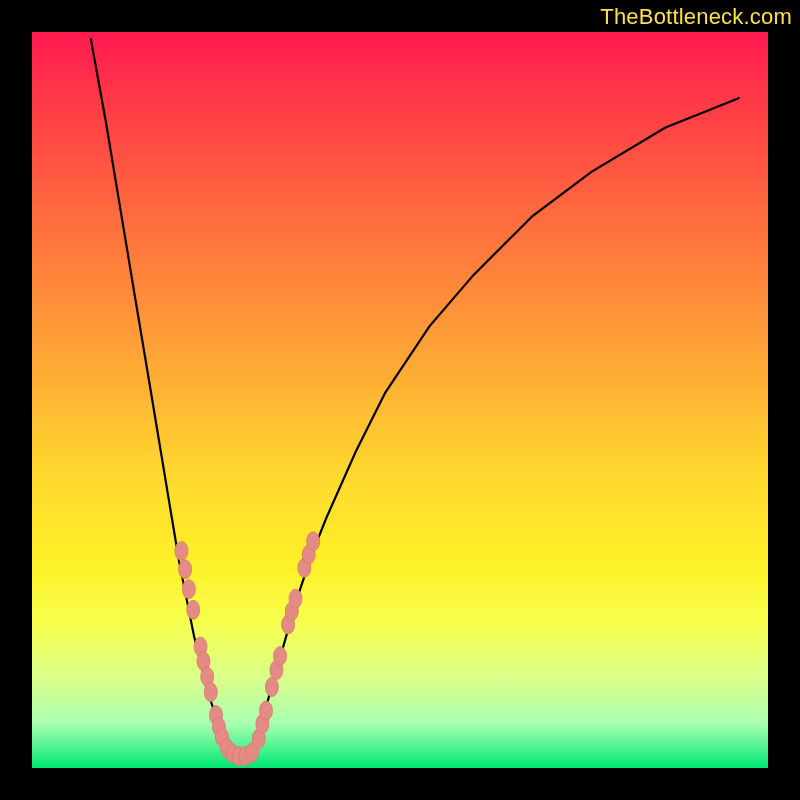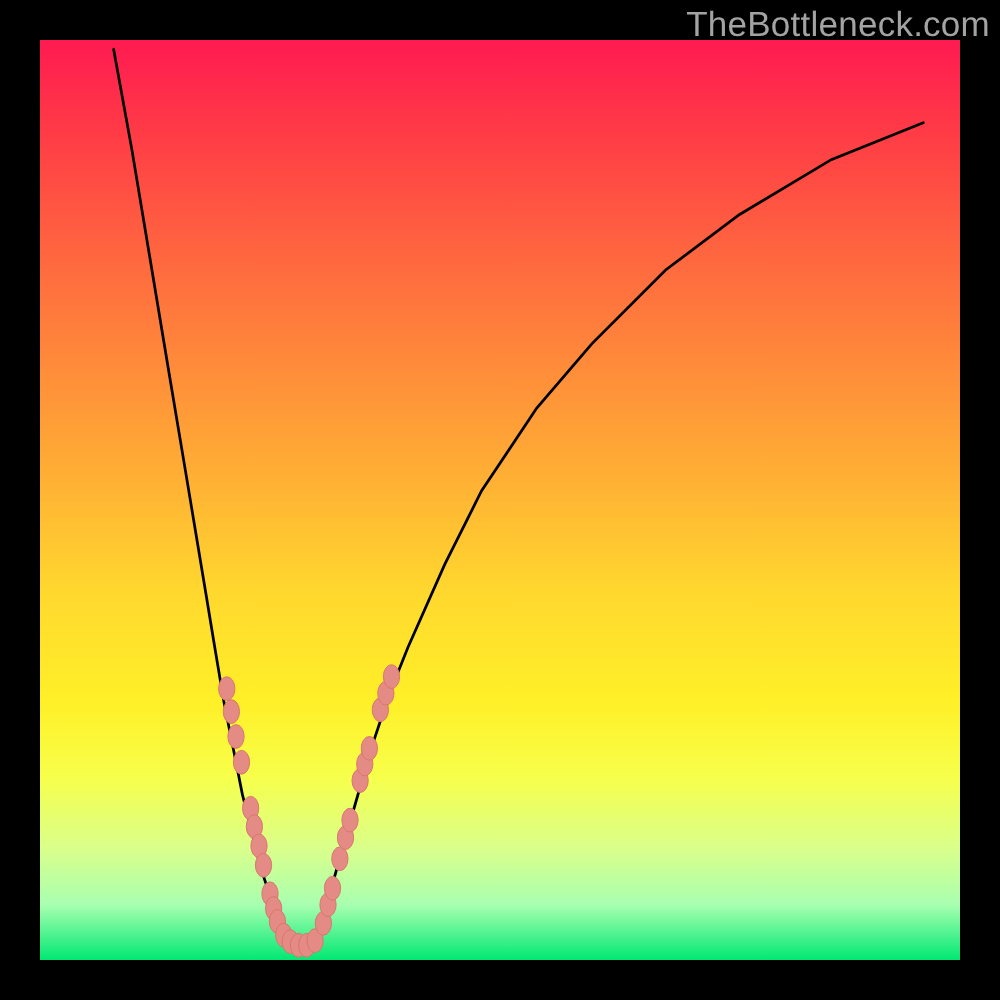--- a/index.html
+++ b/index.html
@@ -43,22 +43,22 @@
     position: absolute;
     left: 0;
     top: 0;
     width: 736px;
     height: 736px;
   }
   .watermark {
     position: absolute;
     top: 4px;
     right: 8px;
-    color: #a3a3a3;
-    font-size: 28px;
+    color: #fde047;
+    font-size: 22px;
     font-weight: 500;
     letter-spacing: 0.2px;
   }
 </style>
 </head>
 <body>
 
 <div class="frame">
   <div class="plot">
     <svg class="curve-svg" viewBox="0 0 736 736" preserveAspectRatio="none">

